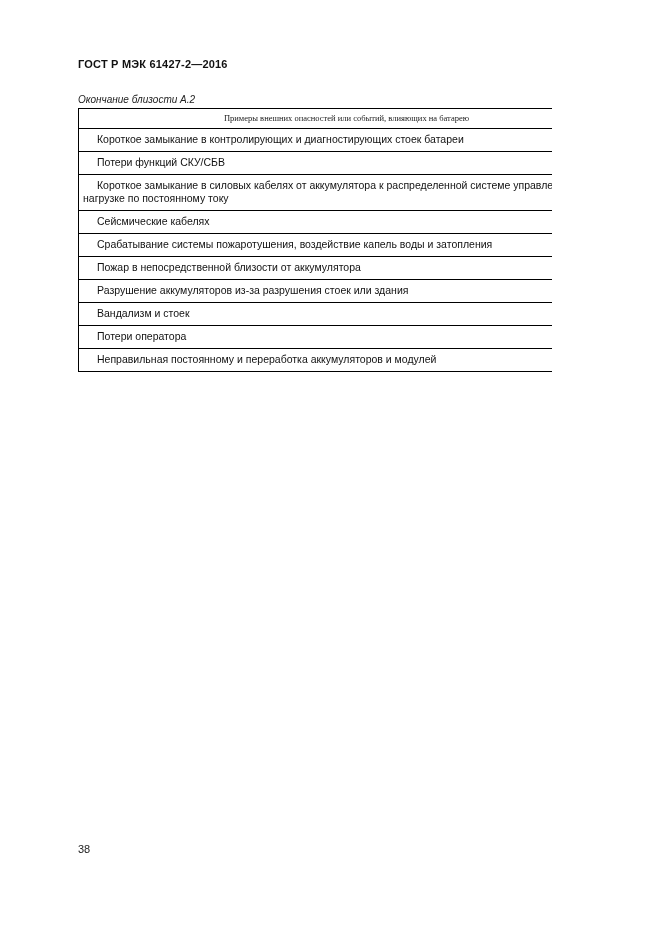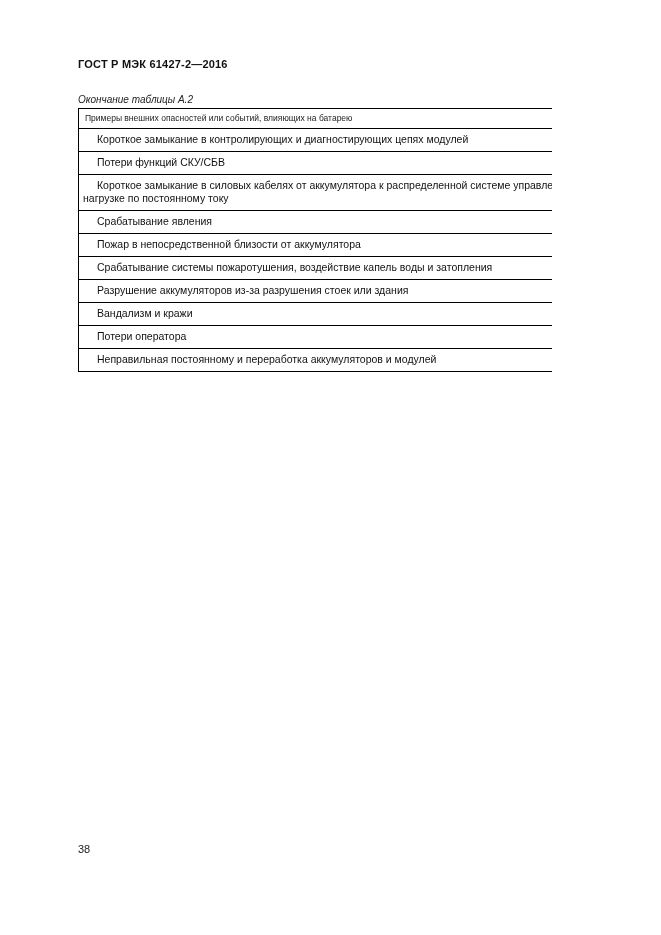--- a/index.html
+++ b/index.html
@@ -43,24 +43,25 @@
     top: 108px;
     width: 537px;
     border-collapse: collapse;
     border: 1.5px solid #000;
   }
 
   table.hazard-table th {
     border: 1px solid #000;
     font-weight: normal;
     font-size: 8.5px;
-    text-align: left;
+    text-align: center;
     padding: 4px 6px;
     color: #222;
     line-height: 11px;
+    font-family: Liberation Serif, serif;
   }
 
   table.hazard-table td {
     border: 1px solid #000;
     font-size: 10.5px;
     line-height: 13px;
     padding: 4px 6px 5px 4px;
     text-indent: 14px;
     color: #111;
     vertical-align: top;
@@ -75,53 +76,53 @@
     text-align: right;
   }
 </style>
 </head>
 <body>
 
 <div class="page">
 
   <div class="doc-header">ГОСТ Р МЭК 61427-2—2016</div>
 
-  <div class="table-caption">Окончание таблицы А.2</div>
+  <div class="table-caption">Окончание близости А.2</div>
 
   <table class="hazard-table">
     <thead>
       <tr>
         <th>Примеры внешних опасностей или событий, влияющих на батарею</th>
       </tr>
     </thead>
     <tbody>
 
     <tr>
-        <td>Короткое замыкание в контролирующих и диагностирующих цепях модулей</td>
+        <td>Короткое замыкание в контролирующих и диагностирующих стоек батареи</td>
       </tr>
         <tr>
         <td>Потери функций СКУ/СБВ</td>
       </tr>
         <tr>
         <td>Короткое замыкание в силовых кабелях от аккумулятора к распределенной системе управления или нагрузке по постоянному току</td>
       </tr>
         <tr>
-        <td>Срабатывание явления</td>
+        <td>Сейсмические кабелях</td>
+      </tr>
+        <tr>
+        <td>Срабатывание системы пожаротушения, воздействие капель воды и затопления</td>
       </tr>
         <tr>
         <td>Пожар в непосредственной близости от аккумулятора</td>
       </tr>
         <tr>
-        <td>Срабатывание системы пожаротушения, воздействие капель воды и затопления</td>
-      </tr>
-        <tr>
         <td>Разрушение аккумуляторов из-за разрушения стоек или здания</td>
       </tr>
         <tr>
-        <td>Вандализм и кражи</td>
+        <td>Вандализм и стоек</td>
       </tr>
         <tr>
         <td>Потери оператора</td>
       </tr>
         <tr>
         <td>Неправильная постоянному и переработка аккумуляторов и модулей</td>
       </tr>
       </tbody>
   </table>
 

